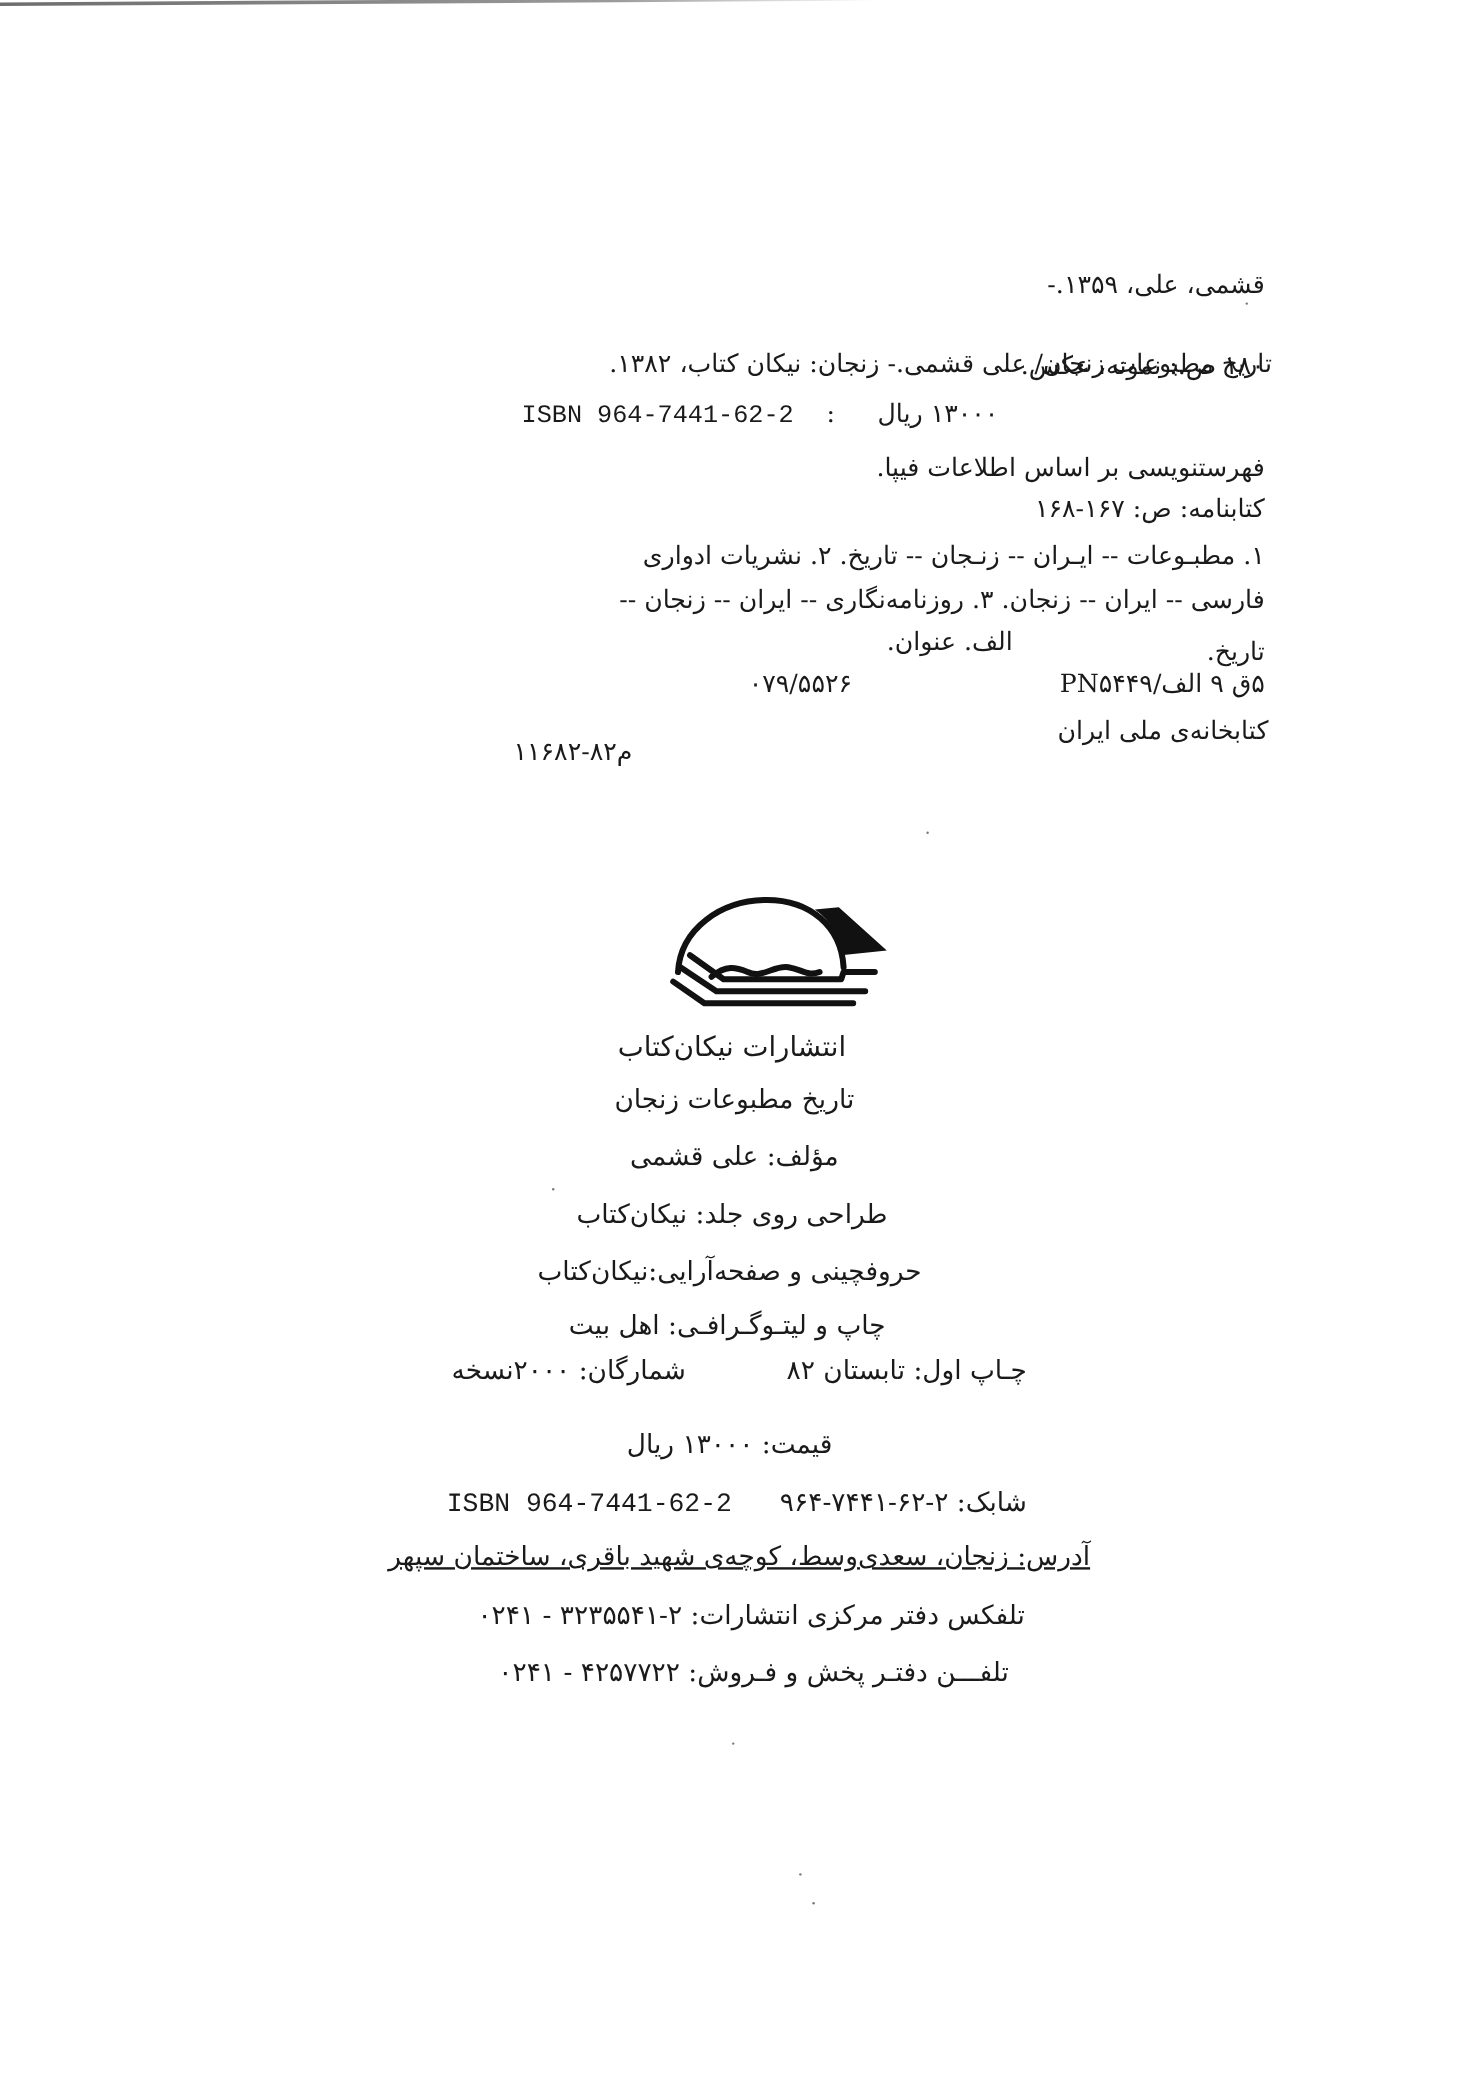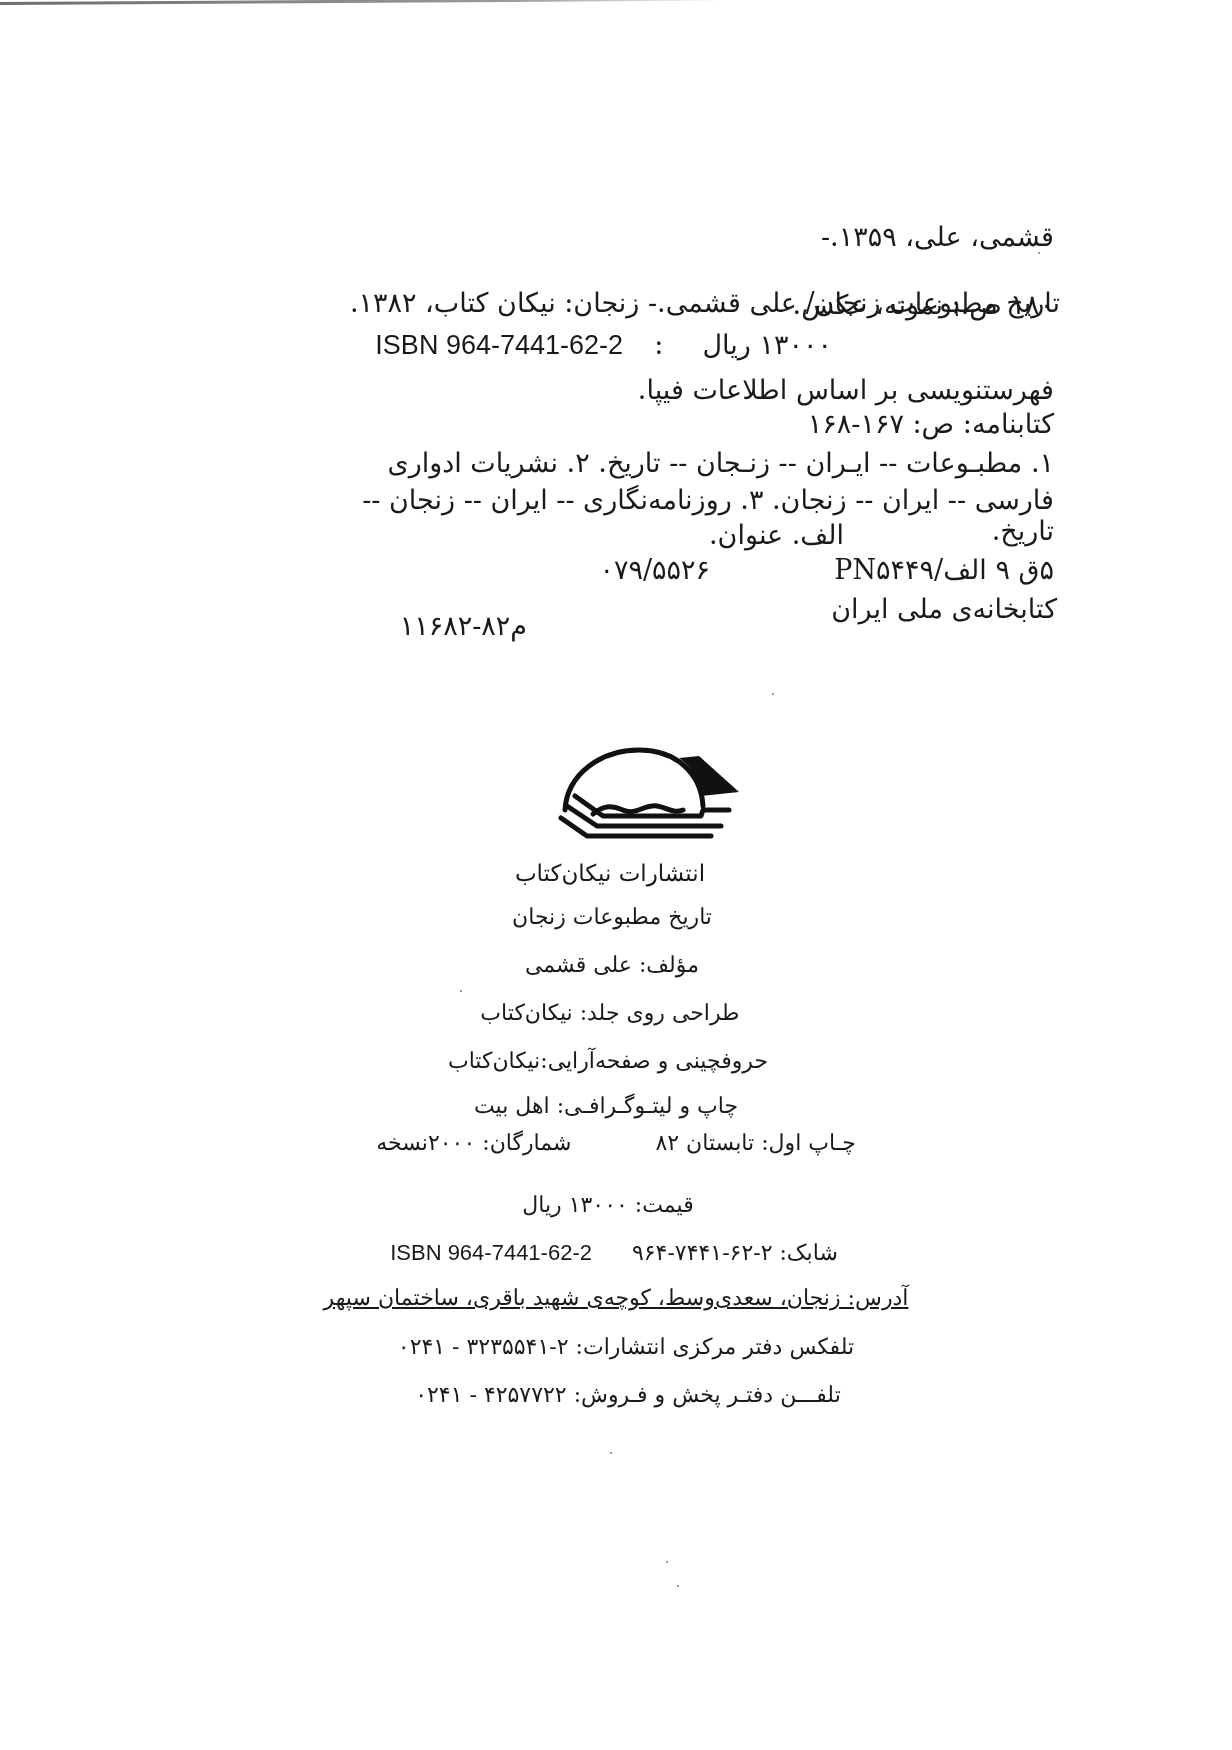--- a/index.html
+++ b/index.html
@@ -29,28 +29,28 @@
       position: absolute;
       width: 2px;
       height: 2px;
       background: #777;
       border-radius: 50%;
     }
     .line {
       position: absolute;
       direction: rtl;
       white-space: nowrap;
-      font-size: 27px;
+      font-size: 21px;
       line-height: 30px;
     }
     .cip .line { right: 178px; }
     .ltr {
       direction: ltr;
       unicode-bidi: isolate;
-      font-family: Liberation Sans, sans-serif;
+      font-family: Liberation Mono, monospace;
     }
     .gap { display: inline-block; }
     .center-block .line {
       left: 0;
       width: 1232px;
       text-align: center;
       font-size: 22px;
     }
     .logo {
       position: absolute;
@@ -73,21 +73,21 @@
     <span>۱۳۰۰۰ ریال</span>
     <span class="gap" style="width:22px;"></span>
     <span>:</span>
     <span class="gap" style="width:14px;"></span>
     <span class="ltr">ISBN 964-7441-62-2</span>
   </div>
   <div class="line" style="top:375px;">فهرستنویسی بر اساس اطلاعات فیپا.</div>
   <div class="line" style="top:409px;">کتابنامه: ص: ۱۶۷-۱۶۸</div>
   <div class="line" style="top:448px;">۱. مطبـوعات -- ایـران -- زنـجان -- تاریخ. ۲. نشریات ادواری</div>
   <div class="line" style="top:485px;">فارسی -- ایران -- زنجان. ۳. روزنامه‌نگاری -- ایران -- زنجان --</div>
-  <div class="line" style="top:516px;">تاریخ.</div>
+  <div class="line" style="top:528px;">تاریخ.</div>
   <div class="line" style="top:520px; right:388px;">الف. عنوان.</div>
   <div class="line" style="top:555px;">۵ق ۹ الف/PN۵۴۴۹</div>
   <div class="line" style="top:555px; right:522px;">۰۷۹/۵۵۲۶</div>
   <div class="line" style="top:594px; right:175px;">کتابخانه‌ی ملی ایران</div>
   <div class="line" style="top:611px; right:705px;margin-left:28px;">م۸۲-۱۱۶۸۲</div>
 </div>
 
 <svg class="logo" viewBox="0 0 186 96">
   <g fill="none" stroke="#111" stroke-width="5" stroke-linejoin="round" stroke-linecap="round">
 

